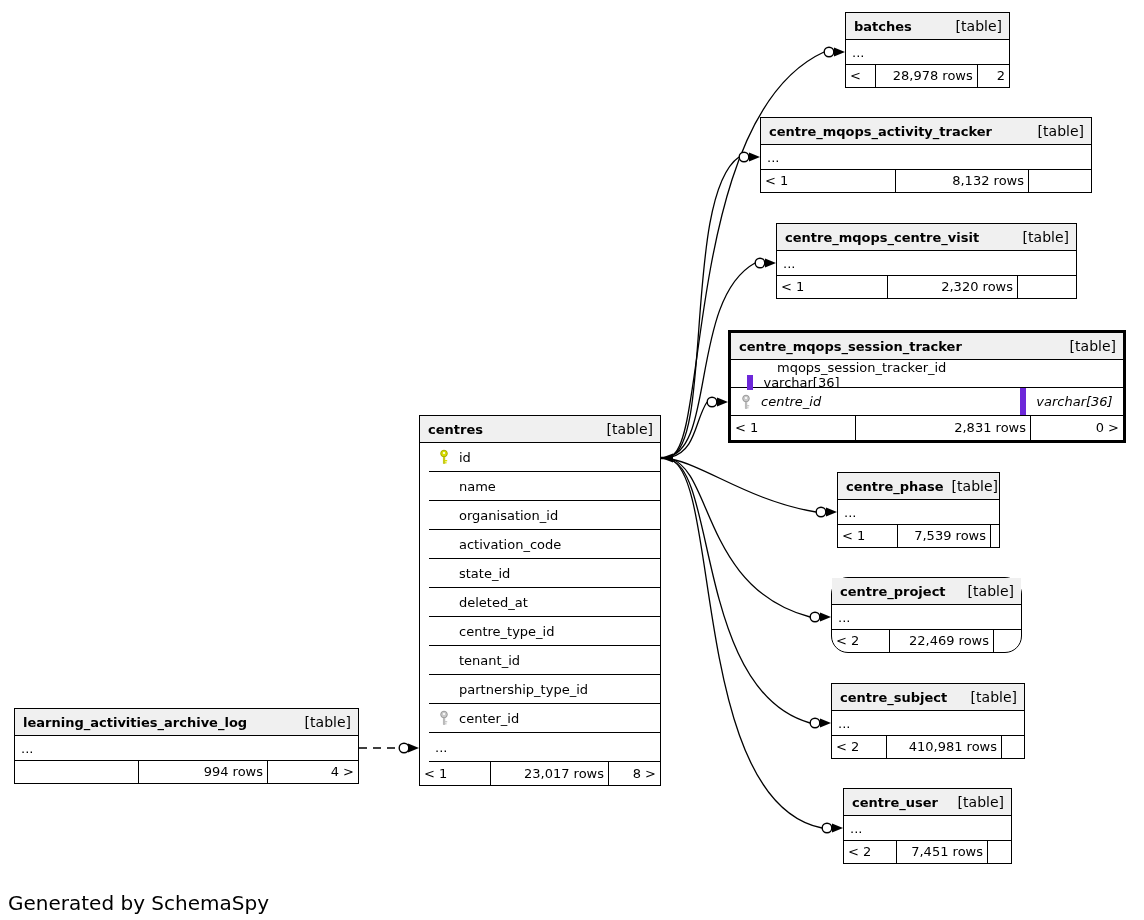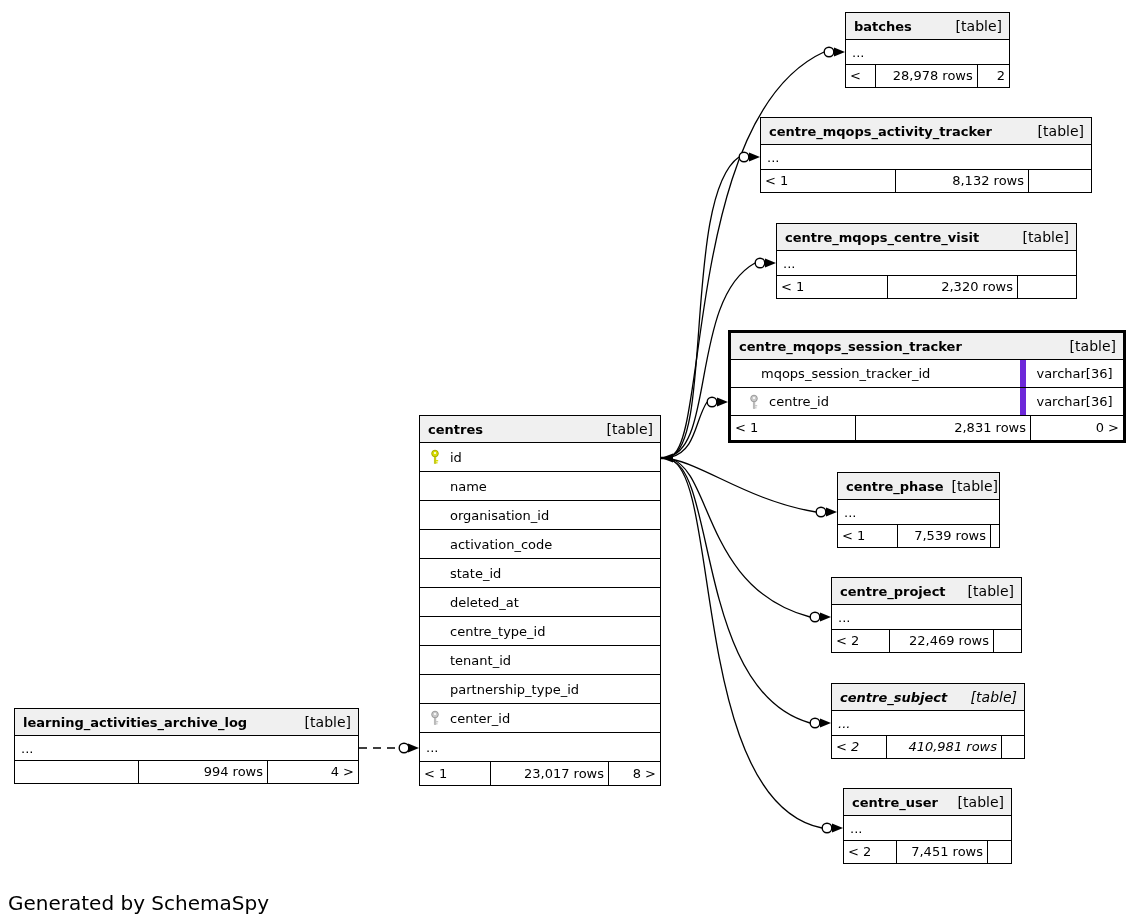--- a/index.html
+++ b/index.html
@@ -10,21 +10,21 @@
        box-sizing:border-box;font-size:13px;}
   .tbl-header{display:flex;justify-content:space-between;align-items:center;
        background:#f0f0f0;border-bottom:1px solid #000;height:26px;
        padding:0 7px 0 8px;}
   .tbl-name{font-weight:bold;font-size:13px;white-space:nowrap;}
   .tbl-tag{font-size:14px;white-space:nowrap;margin-left:8px;}
   .tbl-row{position:relative;border-bottom:1px solid #000;padding-left:30px;
        white-space:nowrap;display:flex;align-items:center;}
   .tbl-row.ellip{padding-left:6px;}
   .row-s{height:24px;}
-  .row-m{height:28px;}
+  .row-m{height:28px;margin-left:9px;}
   .row-t{height:27px;}
   .colname{flex:1 1 auto;}
   .coltype{width:97px;border-left:6px solid #6d28d9;align-self:stretch;
        display:flex;align-items:center;justify-content:center;
        font-size:13px;}
   .rowcell{position:relative;display:flex;align-items:center;flex:1 1 auto;
        align-self:stretch;padding-left:30px;}
   .tbl-footer{display:flex;height:22px;line-height:22px;font-size:13px;}
   .t-sess .tbl-footer{height:24px;line-height:24px;}
   .t-centres .tbl-footer{height:23px;line-height:23px;}
@@ -33,22 +33,22 @@
   .fm{border-right:1px solid #000;text-align:right;}
   .fr{flex:1 1 auto;text-align:right;}
   .key{position:absolute;left:9px;top:50%;transform:translateY(-50%);}
   
   #t-batches{left:845px;top:12px;width:165px;}
   #t-act{left:760px;top:117px;width:332px;}
   #t-visit{left:776px;top:223px;width:301px;}
   #t-sess{left:728px;top:330px;width:398px;border-width:3px;}
   #t-centres{left:419px;top:415px;width:242px;}
   #t-phase{left:837px;top:472px;width:163px;}
-  #t-project{left:831px;top:577px;width:191px;}
-  #t-subject{left:831px;top:683px;width:194px;font-style:italic;}
+  #t-project{left:831px;top:577px;width:191px;border-radius:17px;}
+  #t-subject{left:831px;top:683px;width:194px;}
   #t-user{left:843px;top:788px;width:169px;}
   #t-learning{left:14px;top:708px;width:345px;}
   #t-batches .fl{width:30px}   #t-batches .fm{width:102px}
   #t-act .fl{width:135px}      #t-act .fm{width:133px}
   #t-visit .fl{width:111px}    #t-visit .fm{width:130px}
   #t-sess .fl{width:125px}     #t-sess .fm{width:175px}
   #t-centres .fl{width:71px}   #t-centres .fm{width:118px}
   #t-phase .fl{width:60px}     #t-phase .fm{width:93px}
   #t-project .fl{width:58px}   #t-project .fm{width:104px}
   #t-subject .fl{width:55px}   #t-subject .fm{width:115px}
@@ -154,27 +154,27 @@
     <span class="fm">2,320 rows</span>
     <span class="fr"></span>
   </div>
 </div>
 
 <div class="tbl t-sess" id="t-sess">
   <div class="tbl-header">
     <span class="tbl-name">centre_mqops_session_tracker</span>
     <span class="tbl-tag">[table]</span>
   </div>
-  <div class="tbl-row row-t" style="padding-left:0;">
+  <div class="tbl-row row-t" style="padding-left:16px;flex-direction:column;">
     <span class="rowcell">
       <span class="colname">mqops_session_tracker_id</span>
     </span>
     <span class="coltype">varchar[36]</span>
   </div>
-  <div class="tbl-row row-t" style="padding-left:8px;">
+  <div class="tbl-row row-t" style="padding-left:0;font-style:italic;">
     <span class="rowcell">
       <svg class="key" width="12" height="16" viewBox="0 0 12 16">
         <circle cx="6" cy="4.5" r="3.3" fill="#c9c9c9" stroke="#9a9a9a" stroke-width="1"></circle>
         <circle cx="6" cy="4" r="1.1" fill="#fff"></circle>
         <rect x="5.2" y="7.5" width="1.7" height="7" fill="#c9c9c9" stroke="#9a9a9a" stroke-width="0.5"></rect>
         <rect x="6.9" y="11" width="2.3" height="1.4" fill="#c9c9c9"></rect>
         <rect x="6.9" y="13.2" width="1.7" height="1.2" fill="#c9c9c9"></rect>
       </svg>
       <span class="colname">centre_id</span>
     </span>

